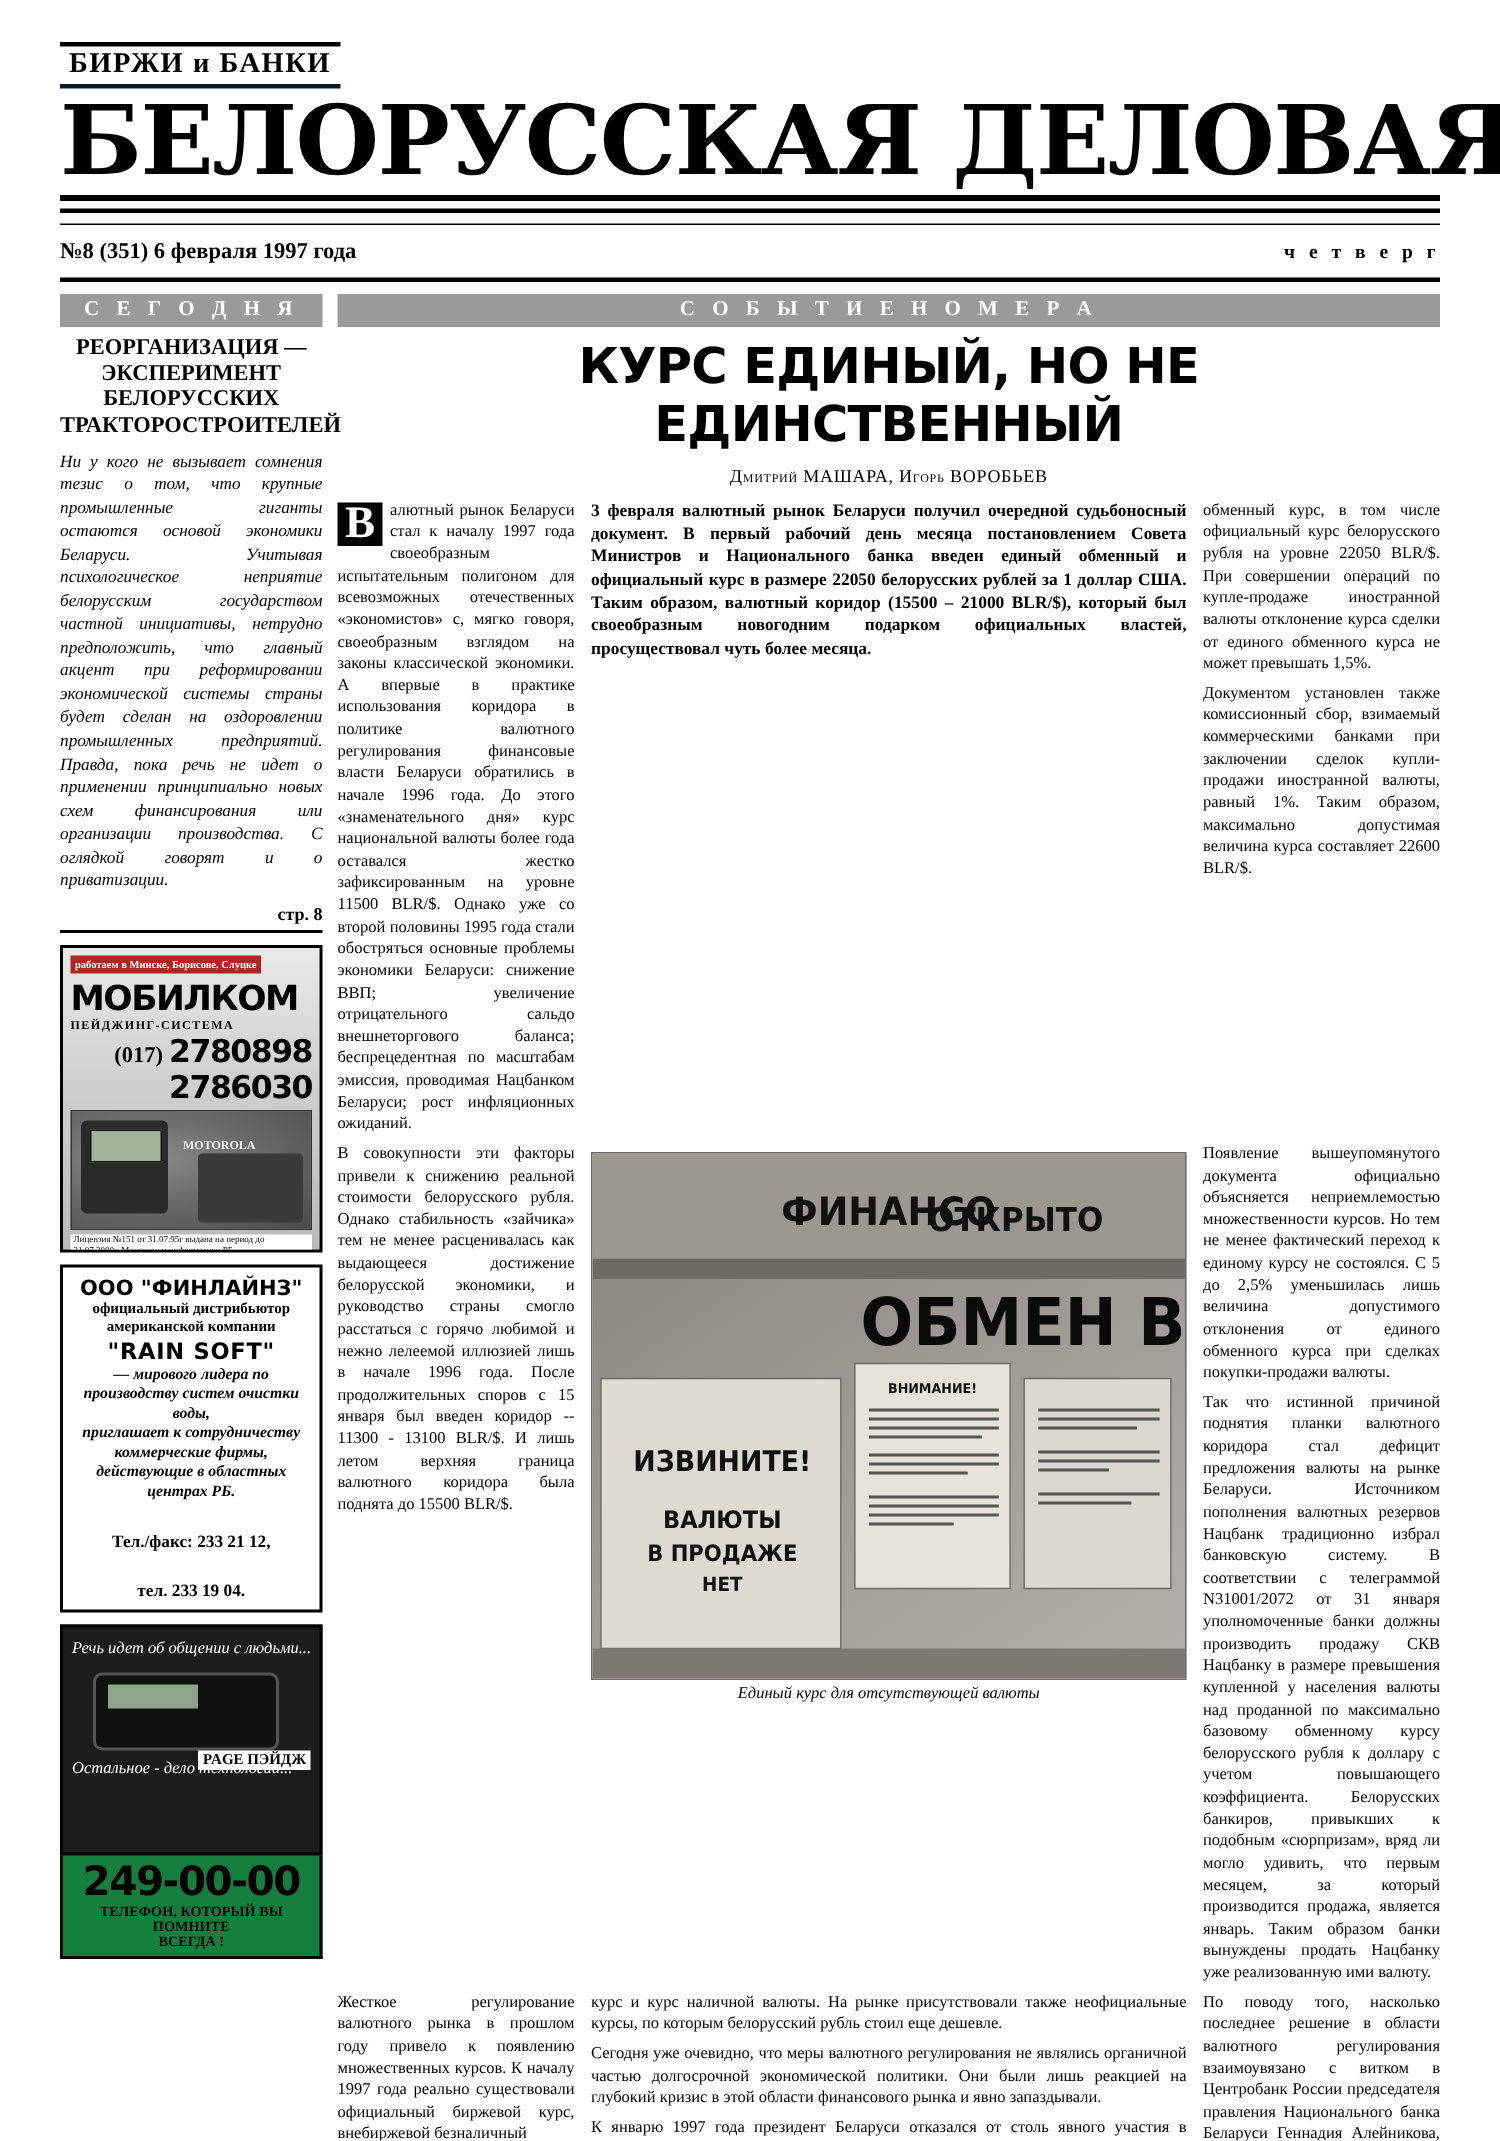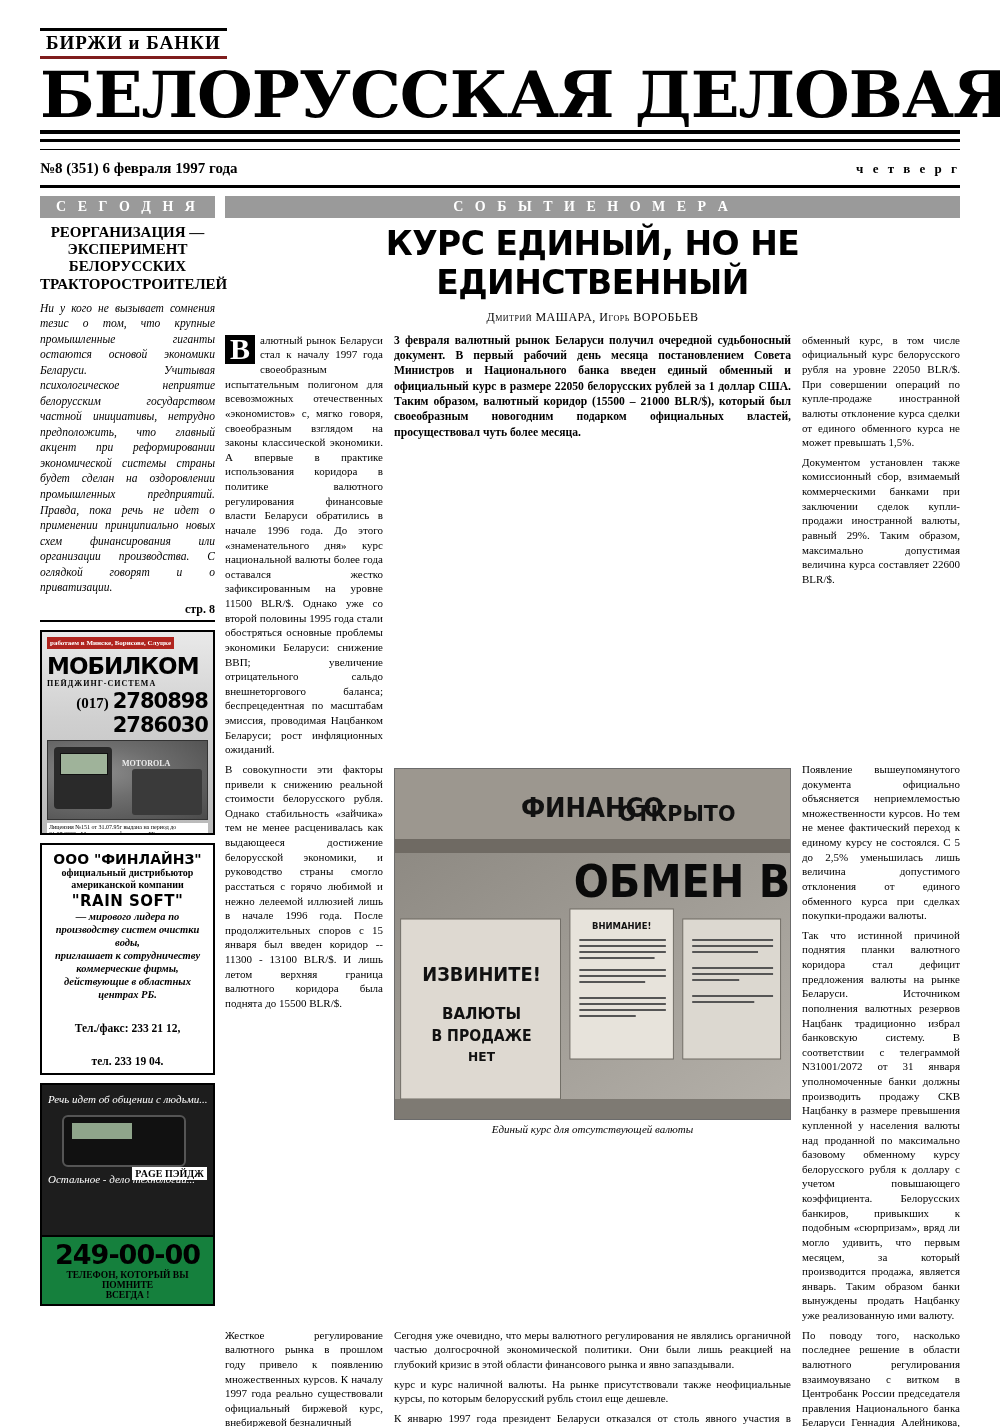--- a/index.html
+++ b/index.html
@@ -1,20 +1,20 @@
 <!DOCTYPE html>
 <html lang="ru"><head>
 <meta charset="utf-8">
 <style>
   html,body{margin:0;padding:0;background:#fff;}
   body{width:1000px;height:1427px;font-family:"Liberation Serif",serif;color:#000;position:relative;overflow:hidden;}
   .page{width:1000px;height:1427px;position:relative;padding:0;box-sizing:border-box;}
   .masthead{padding:28px 40px 0 40px;}
   .kicker{display:inline-block;font-family:"Liberation Serif",serif;font-weight:bold;font-size:19px;letter-spacing:1px;
-          border-top:3px solid #000;border-bottom:3px solid #7f1d1d;padding:1px 6px 2px 6px;}
+          border-top:3px solid #000;border-bottom:3px solid #0f172a;padding:1px 6px 2px 6px;}
   .title-wrap{margin-top:6px;border-bottom:4px solid #000;padding-bottom:4px;}
   .bdg-title{font-family:"DejaVu Serif",serif;font-weight:bold;font-size:64px;line-height:0.95;letter-spacing:-1px;
              -webkit-text-stroke:0px #000;white-space:nowrap;}
   .title-rules{height:7px;border-top:3px solid #000;border-bottom:1px solid #000;margin-top:5px;}
   .issue-line{display:flex;justify-content:space-between;align-items:baseline;font-weight:bold;font-size:15px;padding:10px 40px 8px 40px;}
   .issue-line .right{font-size:13px;letter-spacing:3px;font-weight:bold;}
   .hr-thick{height:3px;background:#000;margin:0 40px;}
   .content{display:flex;padding:8px 40px 0 40px;gap:10px;}
   .col-left{width:175px;flex:0 0 175px;}
   .col-main{flex:1;}
@@ -136,21 +136,21 @@
 
       <div class="cols3">
         <div class="c" style="flex:0 0 158px;">
           <p><span class="dropcap">В</span><span>алютный рынок Беларуси стал к началу 1997 года своеобразным испытательным полигоном для всевозможных отечественных «экономистов» с, мягко говоря, своеобразным взглядом на законы классической экономики. А впервые в практике использования коридора в политике валютного регулирования финансовые власти Беларуси обратились в начале 1996 года. До этого «знаменательного дня» курс национальной валюты более года оставался жестко зафиксированным на уровне 11500 BLR/$. Однако уже со второй половины 1995 года стали обостряться основные проблемы экономики Беларуси: снижение ВВП; увеличение отрицательного сальдо внешнеторгового баланса; беспрецедентная по масштабам эмиссия, проводимая Нацбанком Беларуси; рост инфляционных ожиданий.</span></p>
         </div>
         <div style="flex:1;">
           <div class="lead">3 февраля валютный рынок Беларуси получил очередной судьбоносный документ. В первый рабочий день месяца постановлением Совета Министров и Национального банка введен единый обменный и официальный курс в размере 22050 белорусских рублей за 1 доллар США. Таким образом, валютный коридор (15500 – 21000 BLR/$), который был своеобразным новогодним подарком официальных властей, просуществовал чуть более месяца.</div>
         </div>
         <div class="c" style="flex:0 0 158px;">
           <p>обменный курс, в том числе официальный курс белорусского рубля на уровне 22050 BLR/$. При совершении операций по купле-продаже иностранной валюты отклонение курса сделки от единого обменного курса не может превышать 1,5%.</p>
-          <p>Документом установлен также комиссионный сбор, взимаемый коммерческими банками при заключении сделок купли-продажи иностранной валюты, равный 29%. Таким образом, максимально допустимая величина курса составляет 22600 BLR/$.</p>
+          <p>Документом установлен также комиссионный сбор, взимаемый коммерческими банками при заключении сделок купли-продажи иностранной валюты, равный 1%. Таким образом, максимально допустимая величина курса составляет 22600 BLR/$.</p>
         </div>
       </div>
 
       <div class="cols3">
         <div class="c" style="flex:0 0 158px;">
           <p>В совокупности эти факторы привели к снижению реальной стоимости белорусского рубля. Однако стабильность «зайчика» тем не менее расценивалась как выдающееся достижение белорусской экономики, и руководство страны смогло расстаться с горячо любимой и нежно лелеемой иллюзией лишь в начале 1996 года. После продолжительных споров с 15 января был введен коридор -- 11300 - 13100 BLR/$. И лишь летом верхняя граница валютного коридора была поднята до 15500 BLR/$.</p>
         </div>
         <div style="flex:1;">
 
           <div class="photo">
@@ -211,22 +211,22 @@
           <p>Появление вышеупомянутого документа официально объясняется неприемлемостью множественности курсов. Но тем не менее фактический переход к единому курсу не состоялся. С 5 до 2,5% уменьшилась лишь величина допустимого отклонения от единого обменного курса при сделках покупки-продажи валюты.</p>
           <p>Так что истинной причиной поднятия планки валютного коридора стал дефицит предложения валюты на рынке Беларуси. Источником пополнения валютных резервов Нацбанк традиционно избрал банковскую систему. В соответствии с телеграммой N31001/2072 от 31 января уполномоченные банки должны производить продажу СКВ Нацбанку в размере превышения купленной у населения валюты над проданной по максимально базовому обменному курсу белорусского рубля к доллару с учетом повышающего коэффициента. Белорусских банкиров, привыкших к подобным «сюрпризам», вряд ли могло удивить, что первым месяцем, за который производится продажа, является январь. Таким образом банки вынуждены продать Нацбанку уже реализованную ими валюту.</p>
         </div>
       </div>
 
       <div class="cols3">
         <div class="c" style="flex:0 0 158px;">
           <p>Жесткое регулирование валютного рынка в прошлом году привело к появлению множественных курсов. К началу 1997 года реально существовали официальный биржевой курс, внебиржевой безналичный</p>
         </div>
         <div class="c" style="flex:1;">
+          <p>курс и курс наличной валюты. На рынке присутствовали также неофициальные курсы, по которым белорусский рубль стоил еще дешевле.</p>
           <p>Сегодня уже очевидно, что меры валютного регулирования не являлись органичной частью долгосрочной экономической политики. Они были лишь реакцией на глубокий кризис в этой области финансового рынка и явно запаздывали.</p>
-          <p>курс и курс наличной валюты. На рынке присутствовали также неофициальные курсы, по которым белорусский рубль стоил еще дешевле.</p>
           <p>К январю 1997 года президент Беларуси отказался от столь явного участия в курсообразовании и делегировал полномочия по установлению нового валютного коридора правительству и Национальному банку. 8 января было подписано совместное постановление этих органов, определившее с 1 января официальный курс белорусского рубля и соответствующие обменные курсы в отношении других иностранных валют на уровне 15500 - 21000 BLR/$. На внебиржевом валютном рынке по操作ации купли-продажи наличной и безналичной валюты применялся предельный повышающий коэффициент в размере 1,05.</p>
 
         </div>
         <div class="c" style="flex:0 0 158px;">
           <p>По поводу того, насколько последнее решение в области валютного регулирования взаимоувязано с витком в Центробанк России председателя правления Национального банка Беларуси Геннадия Алейникова, можно, конечно, строить всевозможные гипотезы. Но официального ответа руководство Нацбанка так и не дало. Возможно, ситуацию прояснит заседание правления главного банка страны, планируемое на 7 февраля. Пока же все меры, принятые правительством и Нацбанком, не ослабляют кризисных явлений на валютном рынке.</p>
         </div>
       </div>
 
     </div>
   </div>

